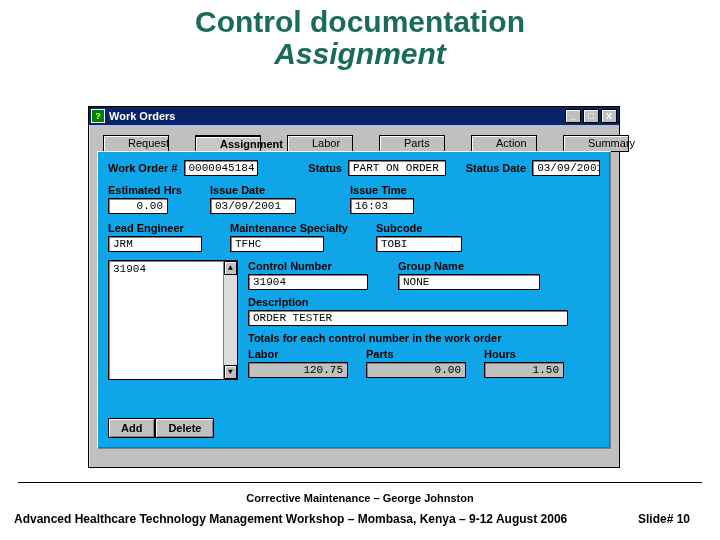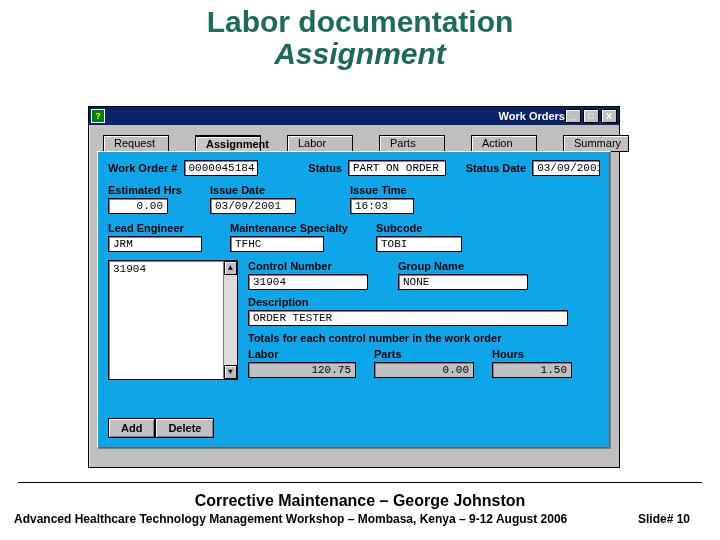--- a/index.html
+++ b/index.html
@@ -43,41 +43,41 @@
     display: flex; align-items: center;
     padding: 0 2px;
     font-weight: 700;
   }
   .titlebar .icon {
     width: 14px; height: 14px; margin-right: 4px;
     background: #008000; border: 1px solid #fff;
     display: flex; align-items: center; justify-content: center;
     font-size: 9px; color: #ff0;
   }
-  .titlebar .title-text { flex: 1; text-align: right; }
+  .titlebar .title-text { flex: 1; }
   .win-btns { display: flex; gap: 2px; }
   .win-btn {
     width: 16px; height: 14px;
     background: #c0c0c0;
     border: 1px solid #000;
     box-shadow: inset 1px 1px 0 #fff;
     font-size: 9px; line-height: 12px;
     text-align: center; cursor: default;
   }
   .client {
     padding: 6px 8px;
   }
   .tabs {
     display: flex; gap: 26px;
     padding: 4px 6px 0;
   }
   .tab {
     border: 1px solid #000;
     background: #c0c0c0;
-    padding: 1px 10px;
+    padding: 1px 24px;
     font-size: 11px;
     position: relative;
     box-shadow: inset 1px 1px 0 #fff;
     min-width: 66px;
     text-align: left;
   }
   .tab.active {
     font-weight: 700;
     border-top-width: 2px;
     background: #c8c8c8;
@@ -158,33 +158,33 @@
     padding: 3px 12px;
     font-size: 11px;
     cursor: default;
   }
   .footer-sep {
     position: absolute; left: 18px; right: 18px; top: 482px;
     border-top: 1px solid #000;
   }
   .footer1 {
     position: absolute; left: 0; right: 0; top: 492px;
-    text-align: center; font-size: 16px; font-weight: 700;
+    text-align: center; font-size: 11px; font-weight: 700;
   }
   .footer2 {
     position: absolute; left: 14px; right: 30px; top: 512px;
     display: flex; justify-content: space-between;
     font-size: 12px; font-weight: 700;
   }
 </style>
 </head>
 <body>
 
 <div class="slide-title">
-  <div class="line1">Labor documentation</div>
+  <div class="line1">Control documentation</div>
   <div class="line2">Assignment</div>
 </div>
 
 <div class="app-window">
   <div class="titlebar">
     <span class="icon">?</span>
     <span class="title-text">Work Orders</span>
     <div class="win-btns">
       <div class="win-btn">_</div>
       <div class="win-btn">□</div>
@@ -253,32 +253,32 @@
         </div>
 
         <div class="rpanel">
           <div class="rrow">
             <div class="stack">
               <label>Control Number</label>
               <div class="field" style="width:120px">31904</div>
             </div>
             <div class="stack">
               <label>Group Name</label>
-              <div class="field" style="width:130px">NONE</div>
+              <div class="field" style="width:142px">NONE</div>
             </div>
           </div>
           <div class="stack" style="margin-bottom:6px">
             <label>Description</label>
             <div class="field" style="width:320px">ORDER TESTER</div>
           </div>
           <div class="totals-label">Totals for each control number in the work order</div>
           <div class="trow">
             <div class="tcol">
               <label>Labor</label>
-              <div class="gray-field" style="width:108px">120.75</div>
+              <div class="gray-field" style="width:100px">120.75</div>
             </div>
             <div class="tcol">
               <label>Parts</label>
               <div class="gray-field" style="width:100px">0.00</div>
             </div>
             <div class="tcol">
               <label>Hours</label>
               <div class="gray-field" style="width:80px">1.50</div>
             </div>
           </div>

